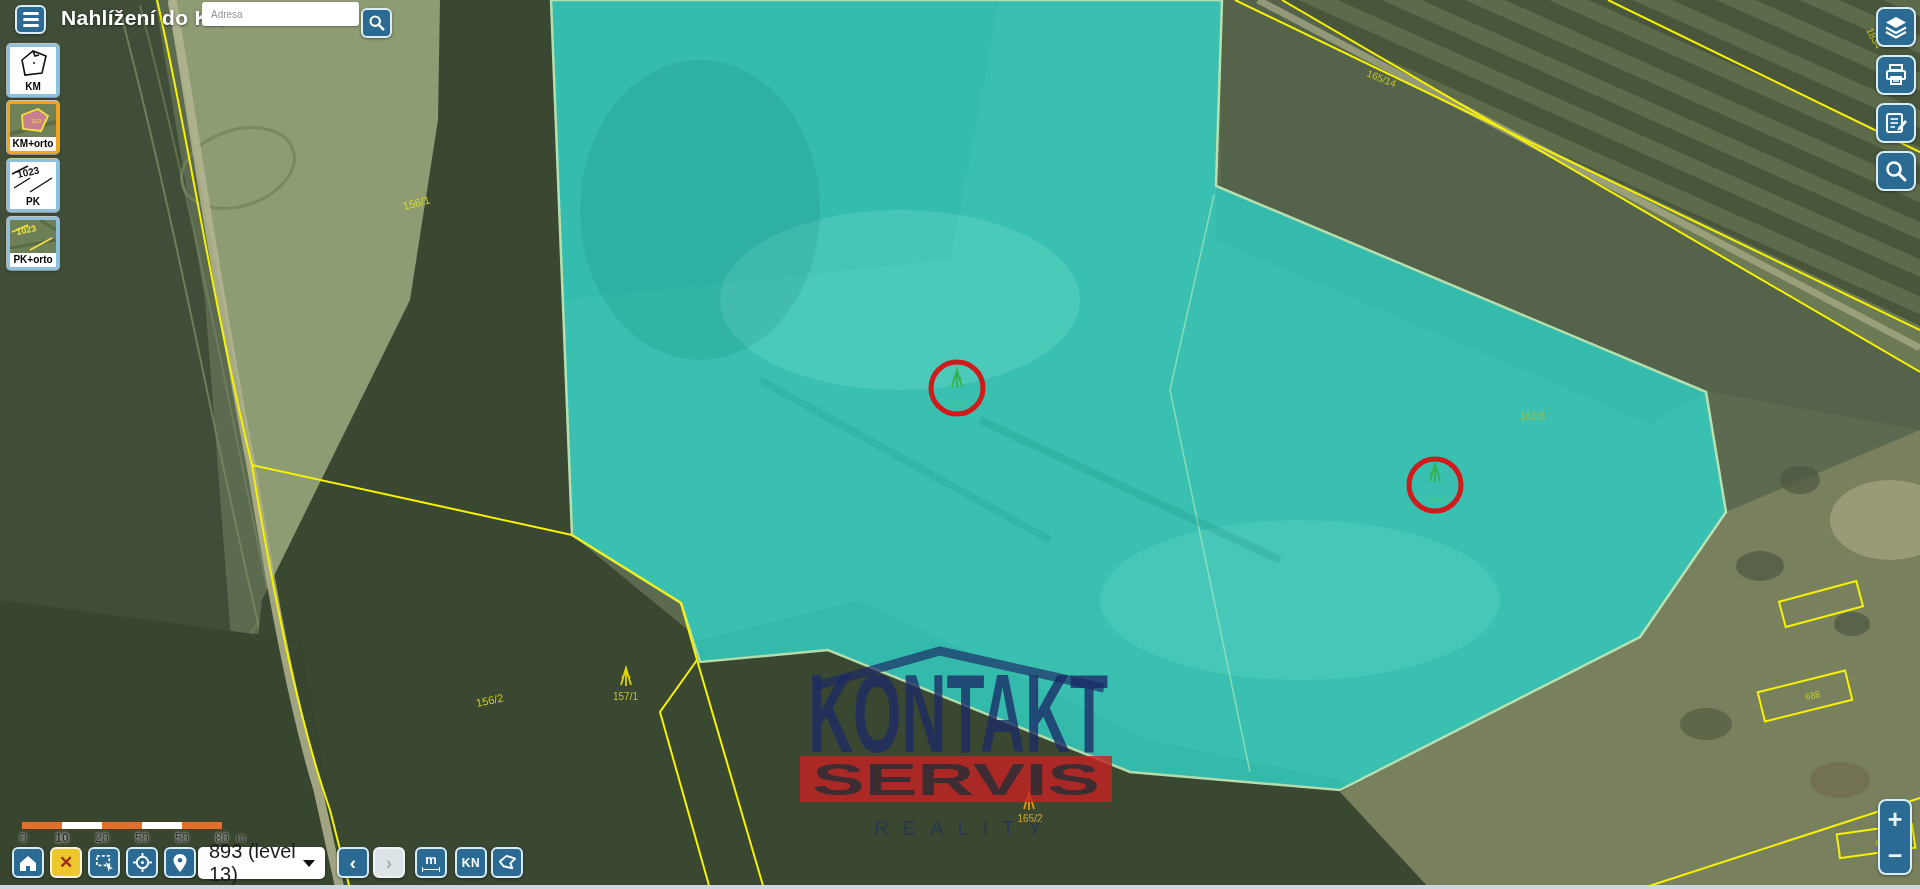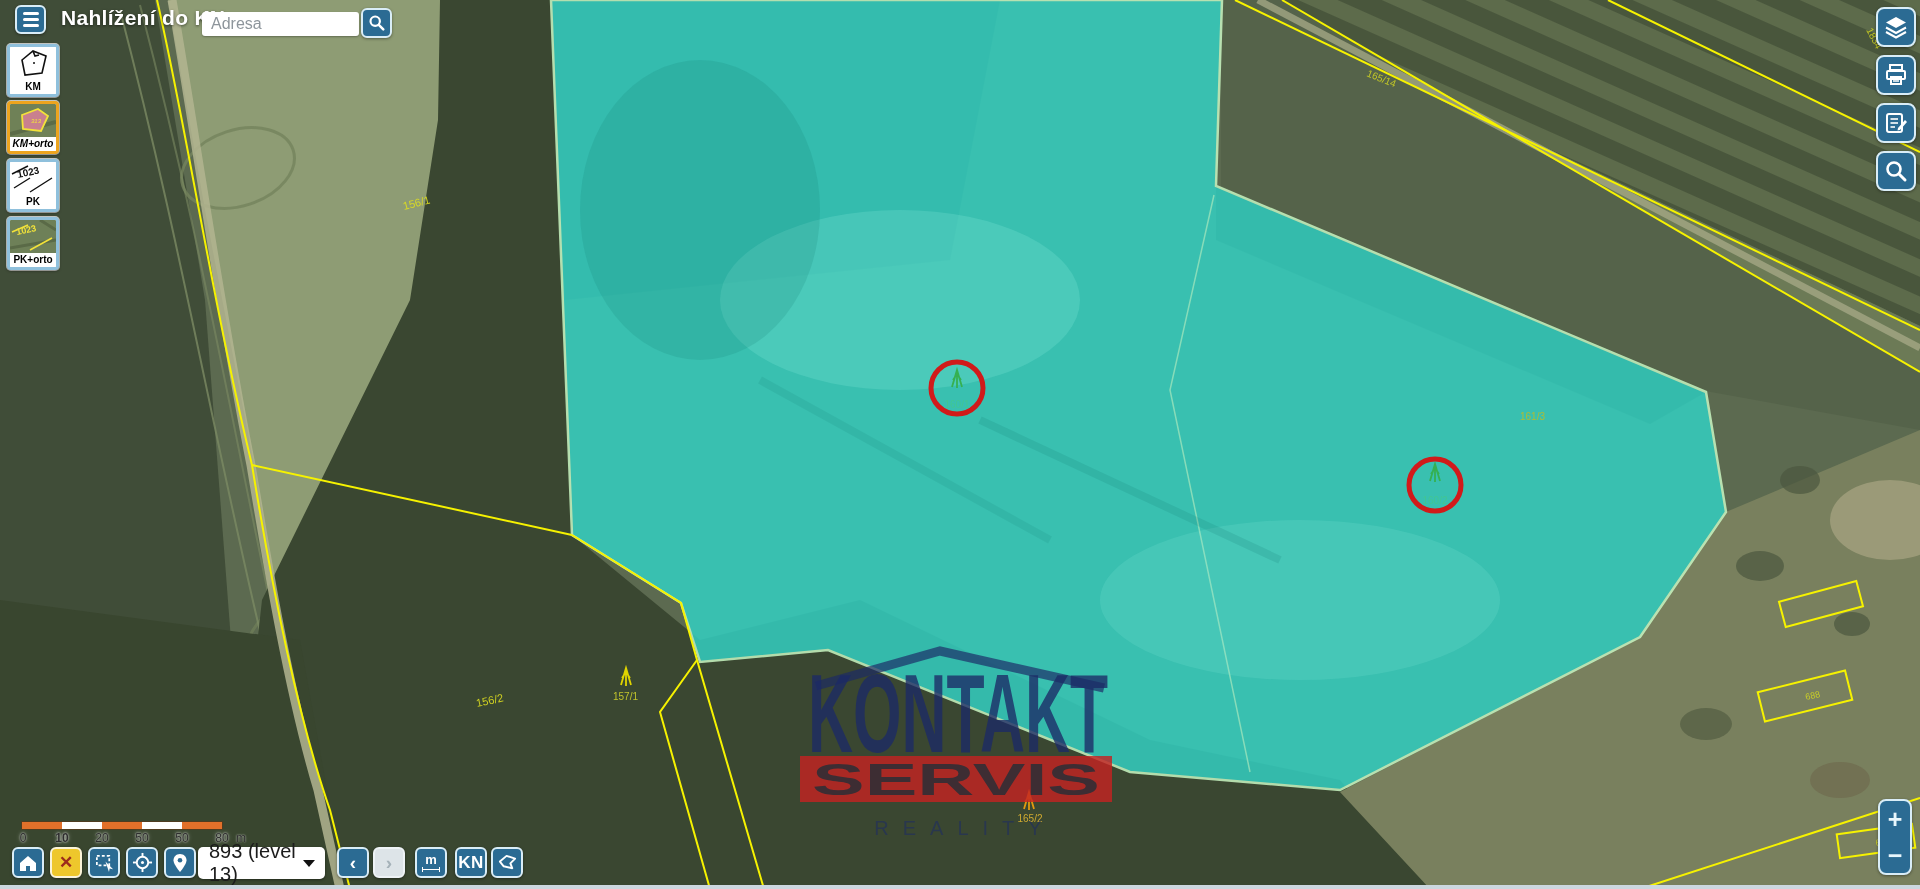--- a/index.html
+++ b/index.html
@@ -13,22 +13,22 @@
             display:flex;align-items:center;justify-content:center;
             box-shadow:0 1px 3px rgba(0,0,0,.4);cursor:pointer;box-sizing:border-box;color:#fff;}
   .btn-yellow{background:#eec72c;border-color:#faf3d8;color:#9c2c1c;}
   .btn-disabled{background:#dde4e8;border-color:#eef3f6;color:#a5b2b9;}
 
   
   .menu-btn{left:15px;top:5px;width:31px;height:29px;flex-direction:column;gap:3px;border-radius:6px;}
   .menu-btn i{display:block;width:16px;height:3px;background:#fff;border-radius:2px;}
   .app-title{position:absolute;left:61px;top:6px;font-size:21px;font-weight:bold;color:#fff;
              text-shadow:0 1px 3px rgba(0,0,0,.55);letter-spacing:.3px;}
-  .search-input{position:absolute;left:202px;top:12px;width:148px;height:24px;border:none;border-radius:3px;
-                background:#fff;padding:0 0 0 9px;font-size:16px;color:#333;outline:none;
+  .search-input{position:absolute;left:202px;top:2px;width:148px;height:24px;border:none;border-radius:3px;
+                background:#fff;padding:0 0 0 9px;font-size:10px;color:#333;outline:none;
                 box-shadow:0 1px 2px rgba(0,0,0,.3);}
   .search-input::placeholder{color:#8d959b;}
   .search-btn{left:361px;top:8px;width:31px;height:30px;border-radius:6px;}
 
   
   .layer-btn{position:absolute;left:7px;width:52px;height:53px;background:#fff;border:3px solid #8fc0dc;
              border-radius:4px;box-sizing:border-box;box-shadow:0 1px 3px rgba(0,0,0,.45),0 0 0 1px rgba(255,255,255,.75);
              cursor:pointer;overflow:hidden;}
   .layer-btn.active{border-color:#eda41e;}
   .layer-btn .thumb{display:block;width:100%;height:33px;}
@@ -57,21 +57,21 @@
         text-shadow:0 0 2px rgba(255,255,255,.85);}
 
   
   .bb{top:847px;width:32px;height:31px;border-radius:6px;}
   .zoom-select{position:absolute;left:198px;top:847px;width:127px;height:32px;background:#fff;border-radius:5px;
                display:flex;align-items:center;box-shadow:0 1px 3px rgba(0,0,0,.4);cursor:pointer;box-sizing:border-box;}
   .zoom-select .val{margin-left:11px;font-size:20px;color:#1c1c1c;flex:1;}
   .zoom-select .caret{width:0;height:0;border-left:6px solid transparent;border-right:6px solid transparent;
                       border-top:7px solid #111;margin-right:10px;}
   .chev{font-size:19px;font-weight:bold;line-height:1;}
-  .kn-label{font-size:17px;font-weight:bold;letter-spacing:.5px;}
+  .kn-label{font-size:12px;font-weight:bold;letter-spacing:.5px;}
   .x-glyph{font-size:17px;font-weight:bold;}
   .m-ico{display:flex;flex-direction:column;align-items:center;line-height:1;}
   .m-ico .m{font-size:13px;font-weight:bold;margin-bottom:1px;}
   .m-ico .rule{width:16px;height:5px;border-left:1.5px solid #fff;border-right:1.5px solid #fff;position:relative;}
   .m-ico .rule::after{content:"";position:absolute;left:0;right:0;top:2px;border-top:1.5px solid #fff;}
 
   .bottom-edge{position:absolute;left:0;bottom:0;width:100%;height:4px;background:#ccd7df;}
 </style>
 </head>
 <body>
@@ -192,21 +192,21 @@
   </div>
 
   <div class="layer-btn" style="top:44px;">
     <svg class="thumb" viewBox="0 0 46 33">
       <rect width="46" height="33" fill="#ffffff"></rect>
       <path d="M12,13 L23,4 L36,9 L32,26 L15,28 Z M23,4 L25,9 L29,8" fill="none" stroke="#111" stroke-width="1.6"></path>
       <circle cx="24" cy="16" r="1" fill="#111"></circle>
     </svg>
     <span class="lbl">KM</span>
   </div>
-  <div class="layer-btn active" style="top:101px;font-style:italic;">
+  <div class="layer-btn active" style="top:101px;">
     <svg class="thumb" viewBox="0 0 46 33">
       <rect width="46" height="33" fill="#6f8157"></rect>
       <path d="M0,30 L46,18" stroke="#5c6c48" stroke-width="4"></path>
       <path d="M12,11 L28,5 L38,12 L31,27 L13,25 Z" fill="#c9808e" stroke="#f2e23a" stroke-width="1.8"></path>
       <text x="21" y="19" font-size="6" fill="#f2e23a">313</text>
     </svg>
     <span class="lbl">KM+orto</span>
   </div>
   <div class="layer-btn" style="top:159px;">
     <svg class="thumb" viewBox="0 0 46 33">

